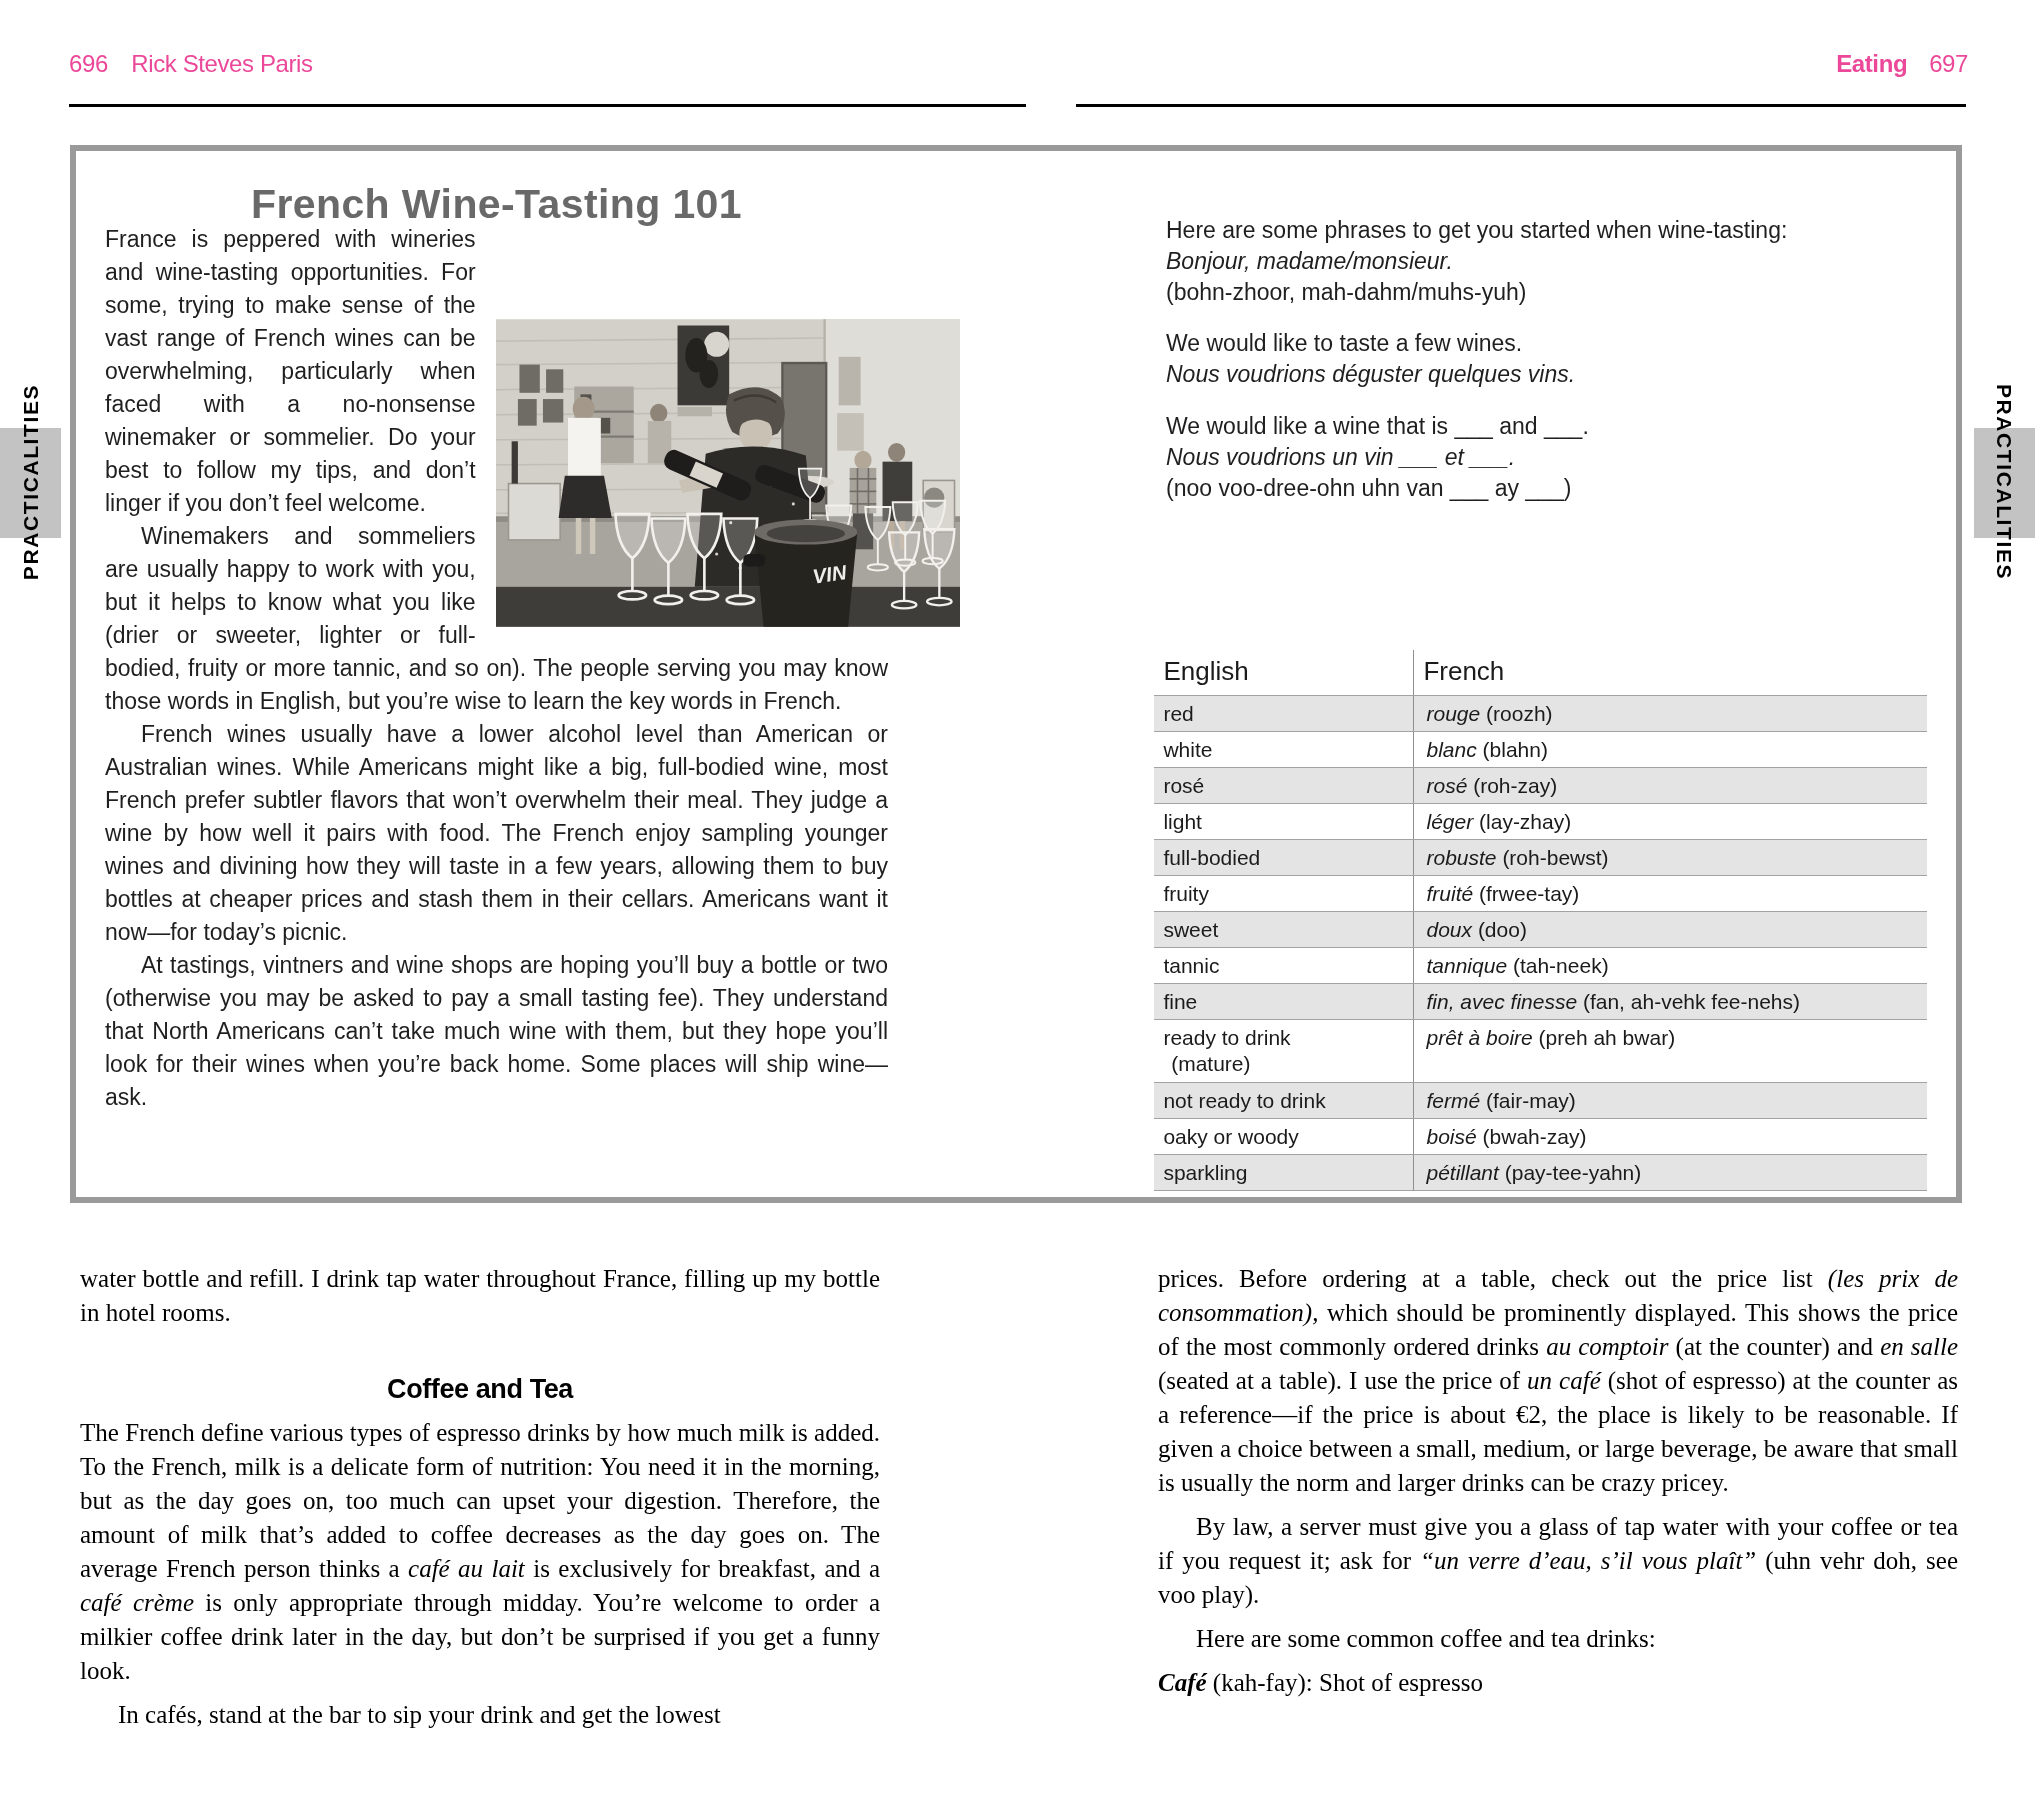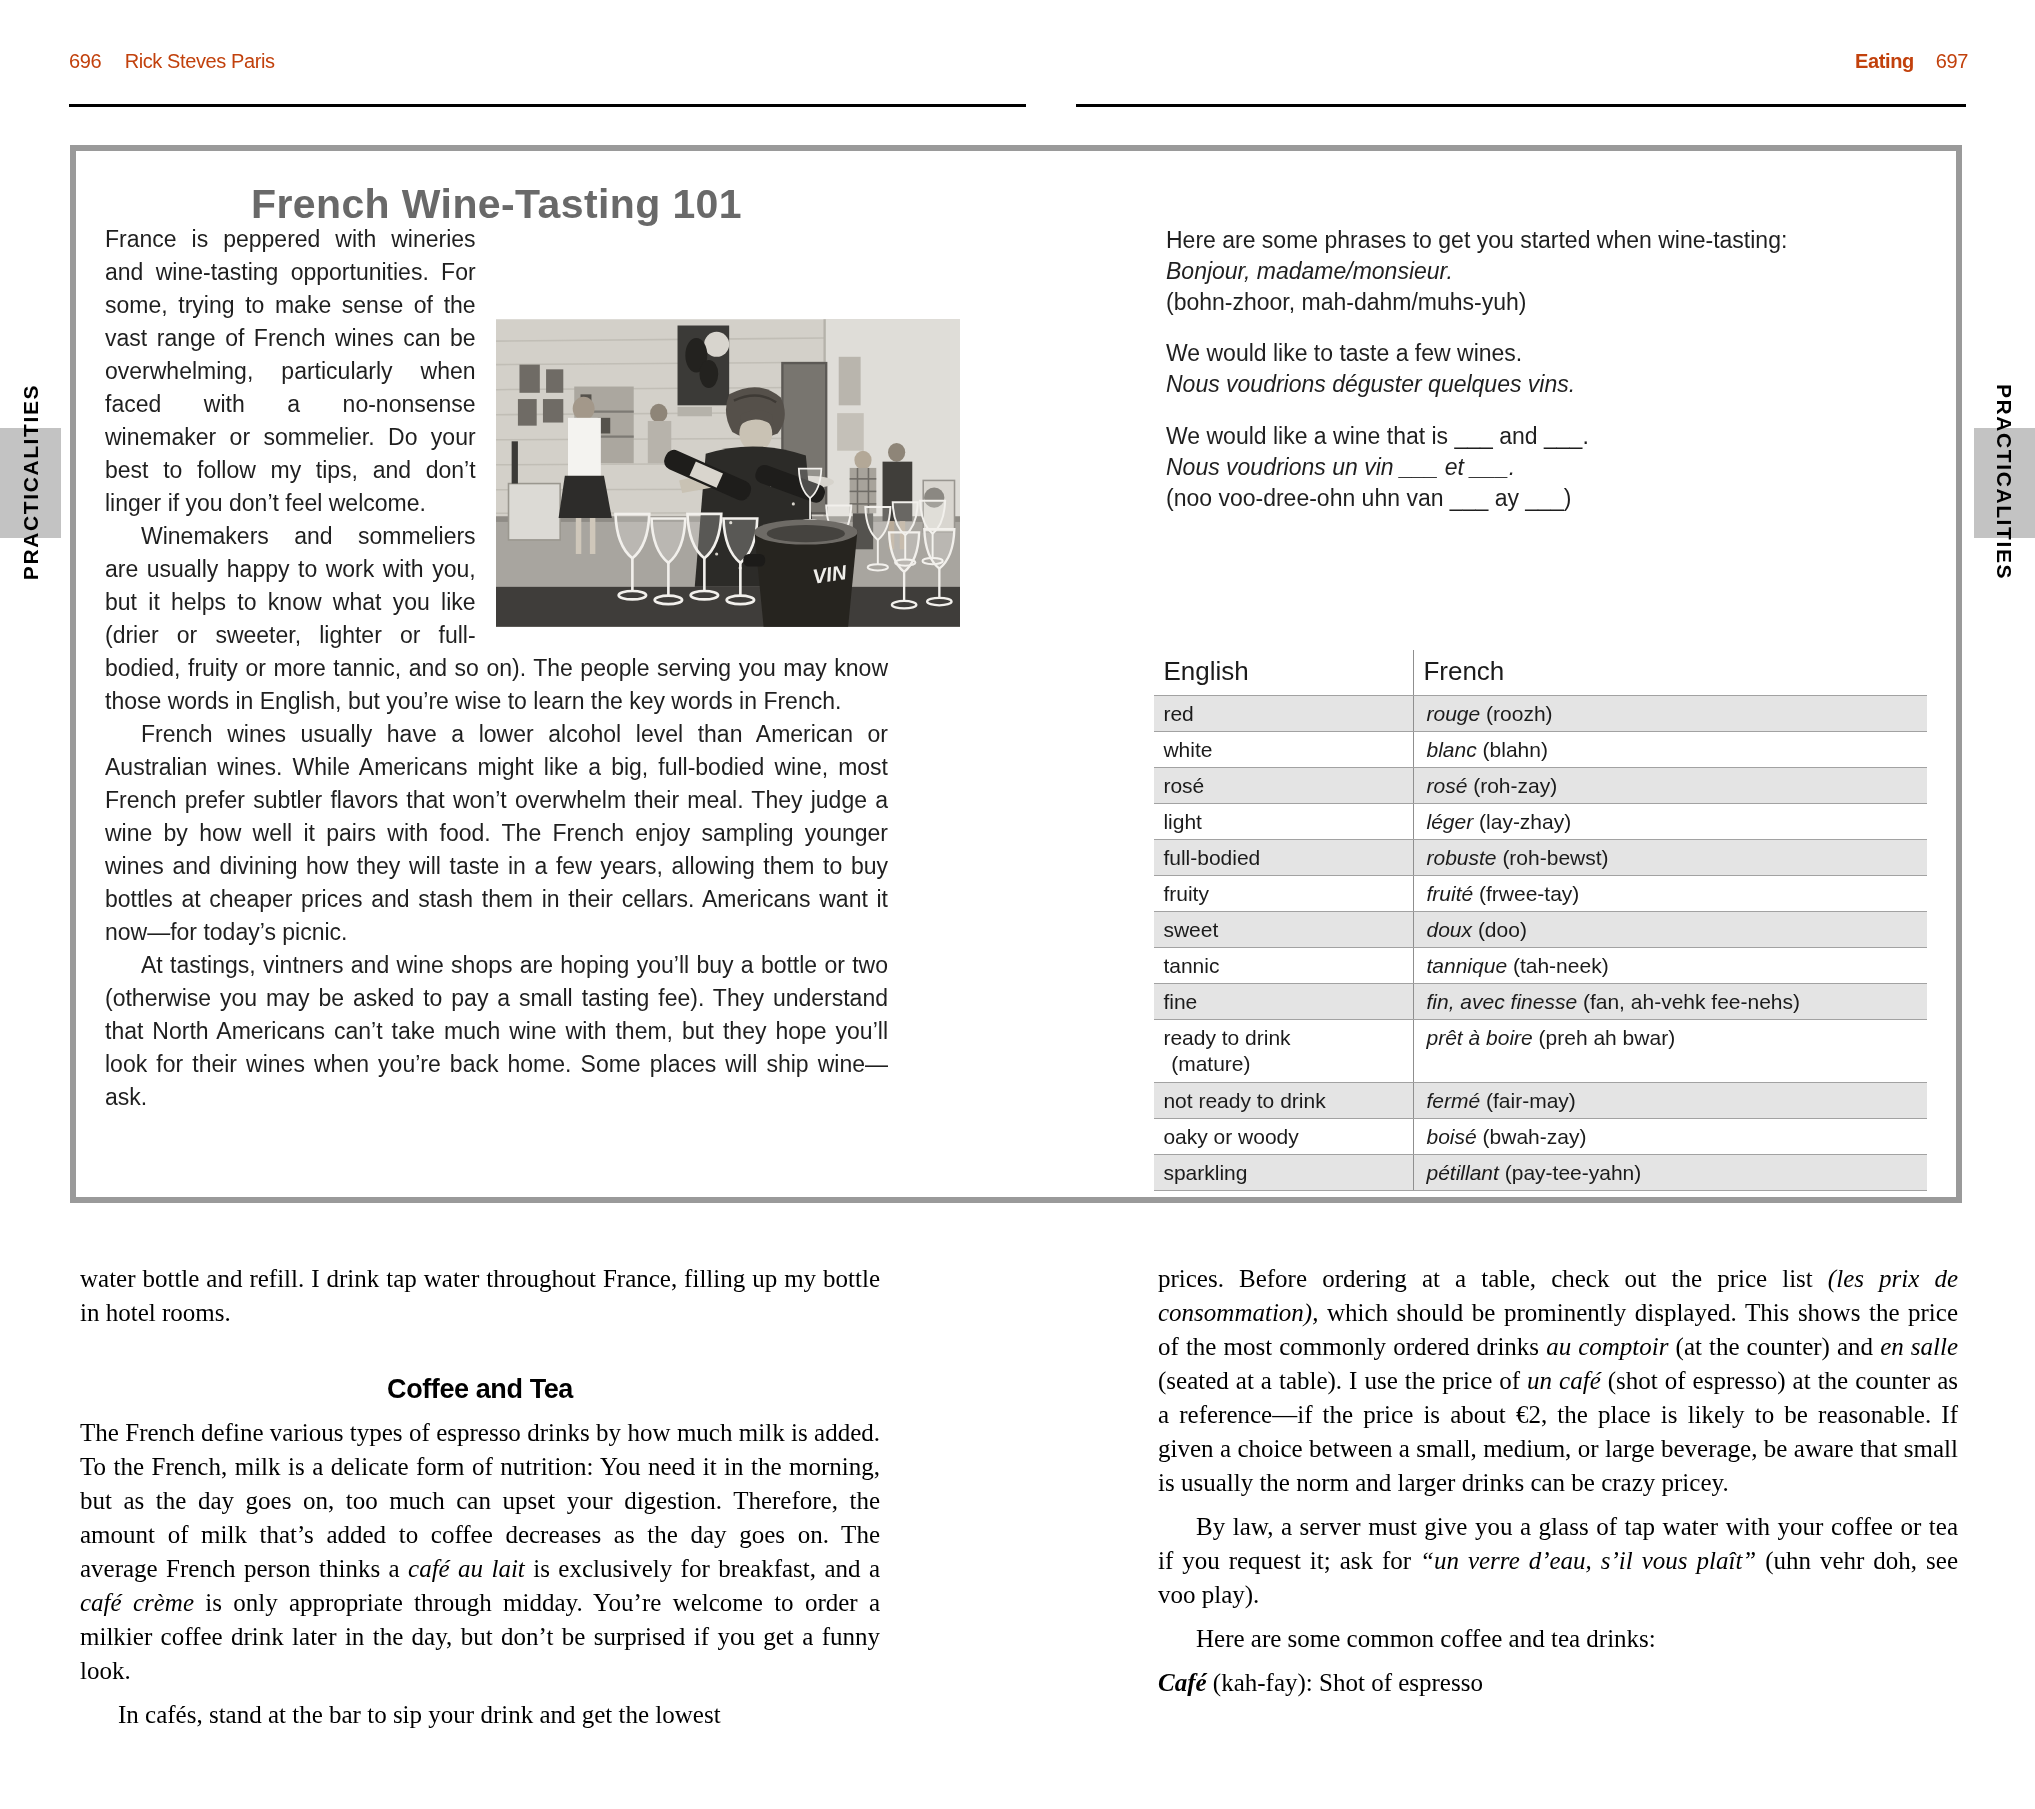--- a/index.html
+++ b/index.html
@@ -1,20 +1,20 @@
 <!DOCTYPE html>
 <html style="font-size:12.5px"><head>
 <meta charset="utf-8">
 <style>
   html,body{margin:0;padding:0;background:#fff;}
   body{position:relative;width:2035px;height:1809px;overflow:hidden;
        font-family:"Liberation Sans",sans-serif;color:#111;}
 
   
-  .runhead{position:absolute;top:50px;font-size:20px;letter-spacing:-0.4px;color:#c2410c;}
+  .runhead{position:absolute;top:50px;font-size:24px;letter-spacing:-0.4px;color:#ec4899;}
   #hdr-left{left:69px;}
   #hdr-right{right:67px;text-align:right;}
   .hd-num{font-weight:normal;}
   .hd-title{margin-left:23.5px;}
   .hd-section{font-weight:bold;margin-right:22px;}
   .hrule{position:absolute;top:104px;height:3.1px;background:#000;}
   #rule-left{left:69px;width:957px;}
   #rule-right{left:1076px;width:890px;}
 
   
@@ -31,21 +31,21 @@
        border:6.3px solid #9a9a9a;background:#fff;}
   #box-title{position:absolute;left:29px;top:30px;width:783px;text-align:center;
        font-weight:bold;font-size:41px;color:#696969;letter-spacing:0.4px;}
   #box-left{position:absolute;left:29px;top:72px;width:783px;
        font-size:23px;line-height:33px;color:#1f1f1f;text-align:justify;}
   .boxp{margin:0;}
   .boxp.ind{text-indent:36px;}
   #photo-wrap{float:right;width:464px;height:308px;margin:96px -72px 20.4px 20.4px;}
   #photo-wrap svg{display:block;}
 
-  #box-right{position:absolute;left:1090px;top:74px;width:783px;
+  #box-right{position:absolute;left:1090px;top:64px;width:783px;
        font-size:23px;line-height:31px;color:#1f1f1f;}
   .pgroup{margin:0 0 20.4px 0;}
   .fr-line{font-style:italic;}
 
   
   #wtable{position:absolute;left:1078px;top:499px;width:773px;font-size:21px;color:#1b1b1b;}
   .thead{display:flex;font-weight:normal;font-size:26px;}
   .thead > div{padding:6.3px 7.8px 7.8px 9.4px;}
   .c-en{width:260px;flex:none;border-right:1.6px solid #8f8f8f;box-sizing:border-box;}
   .c-fr{flex:1;}

